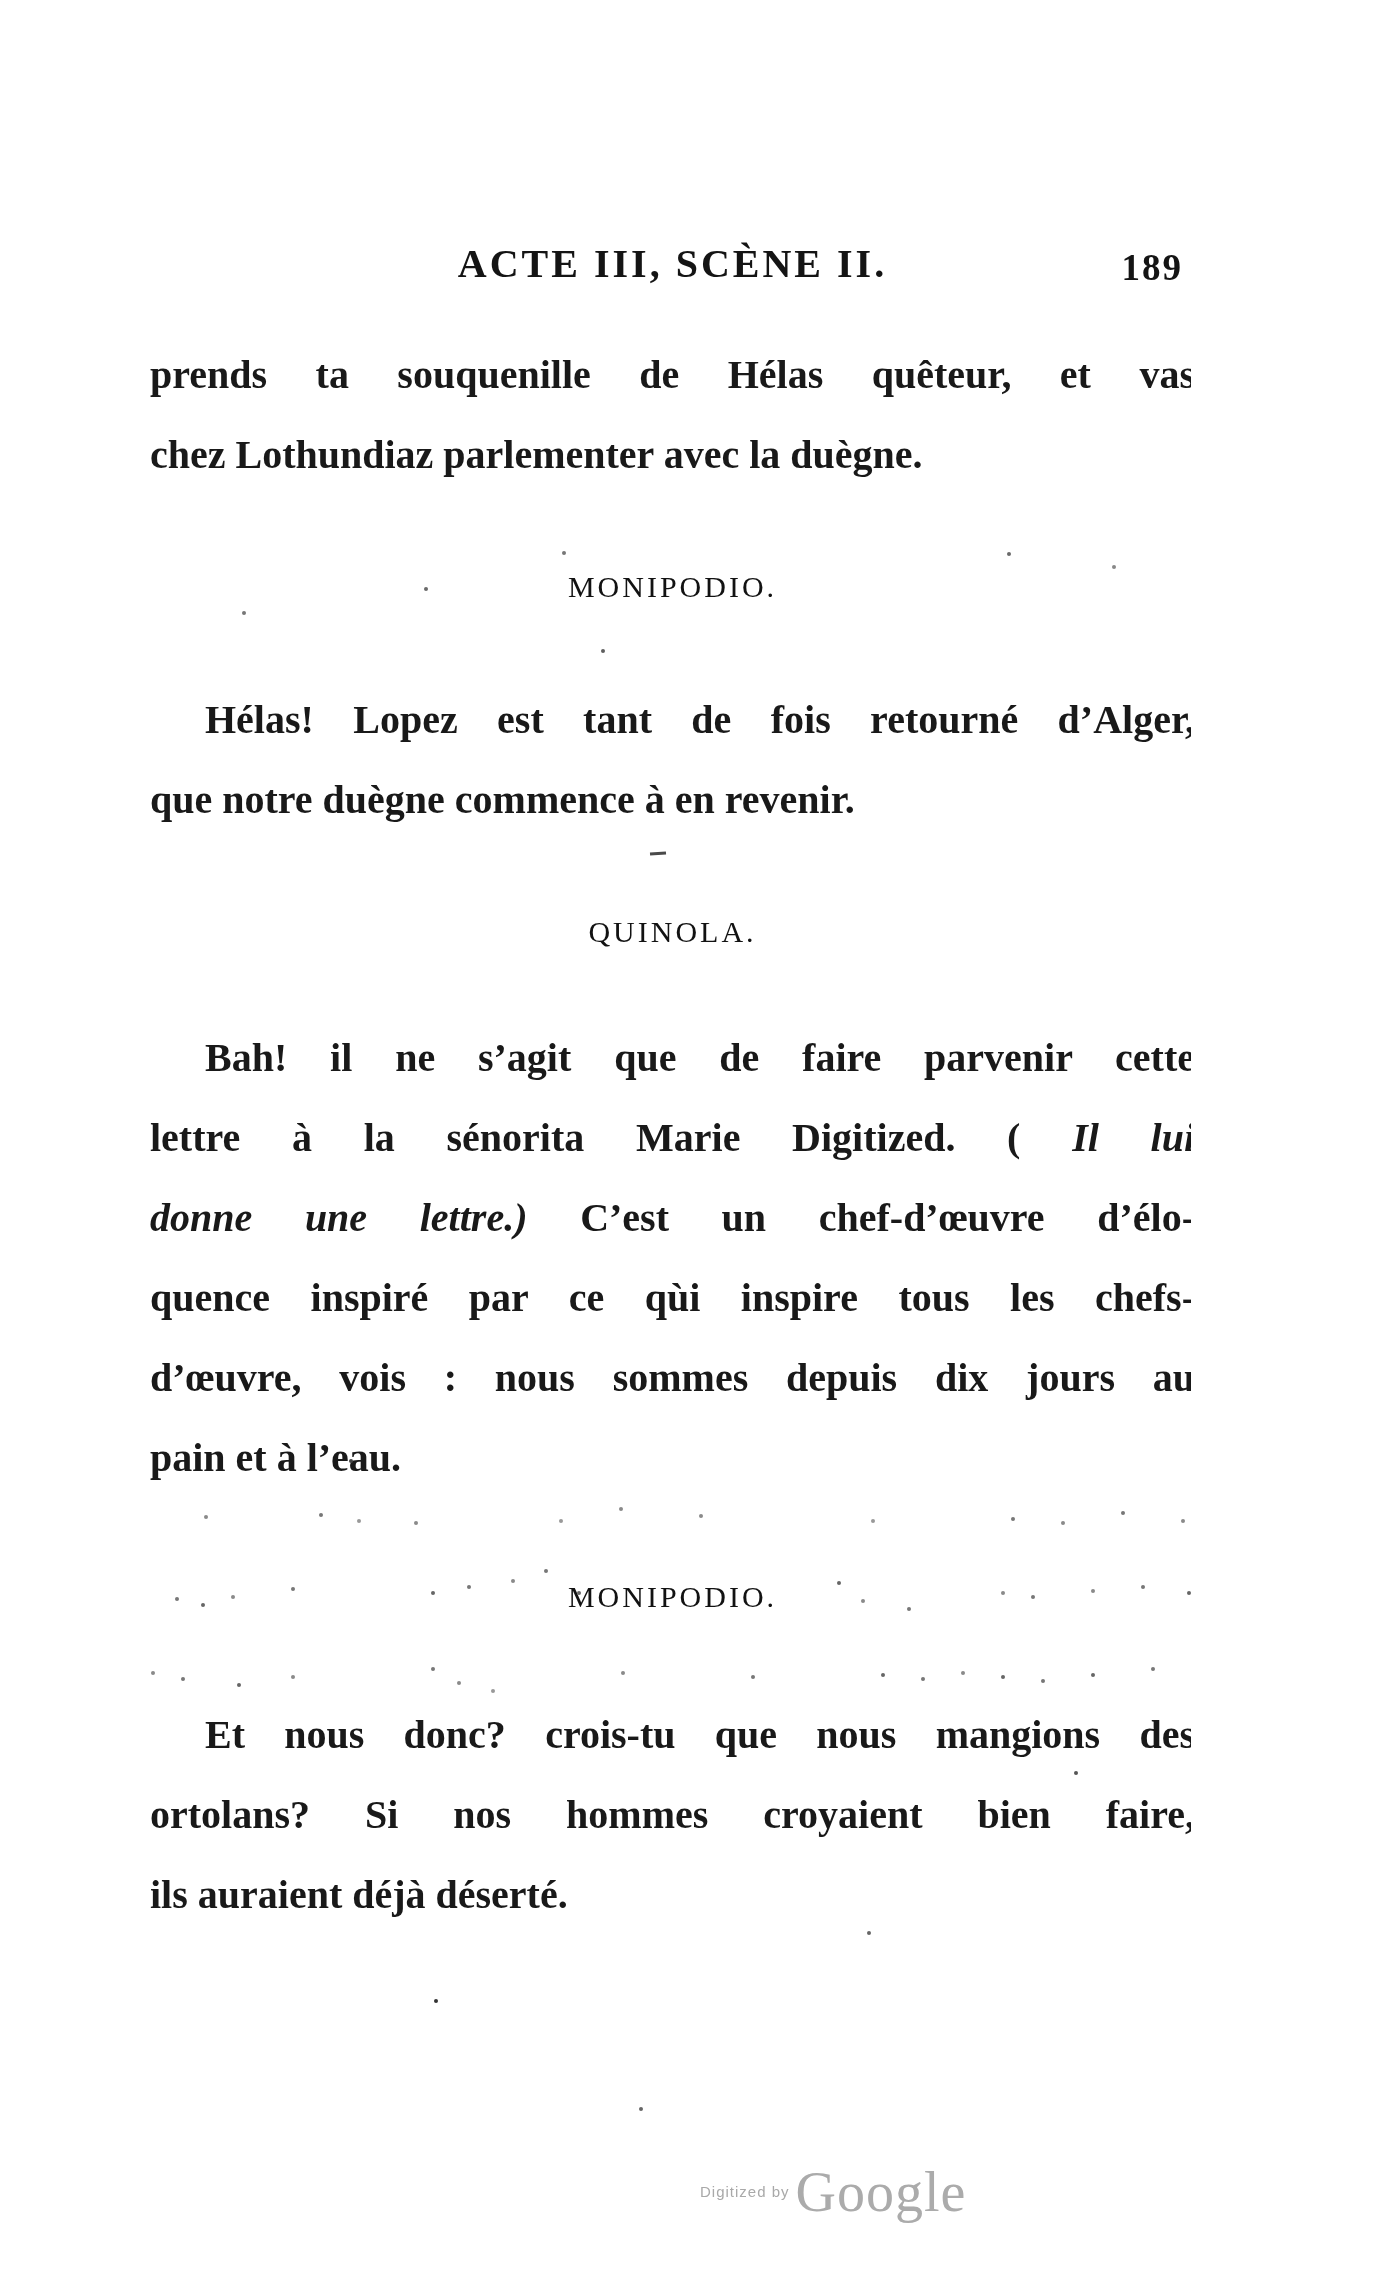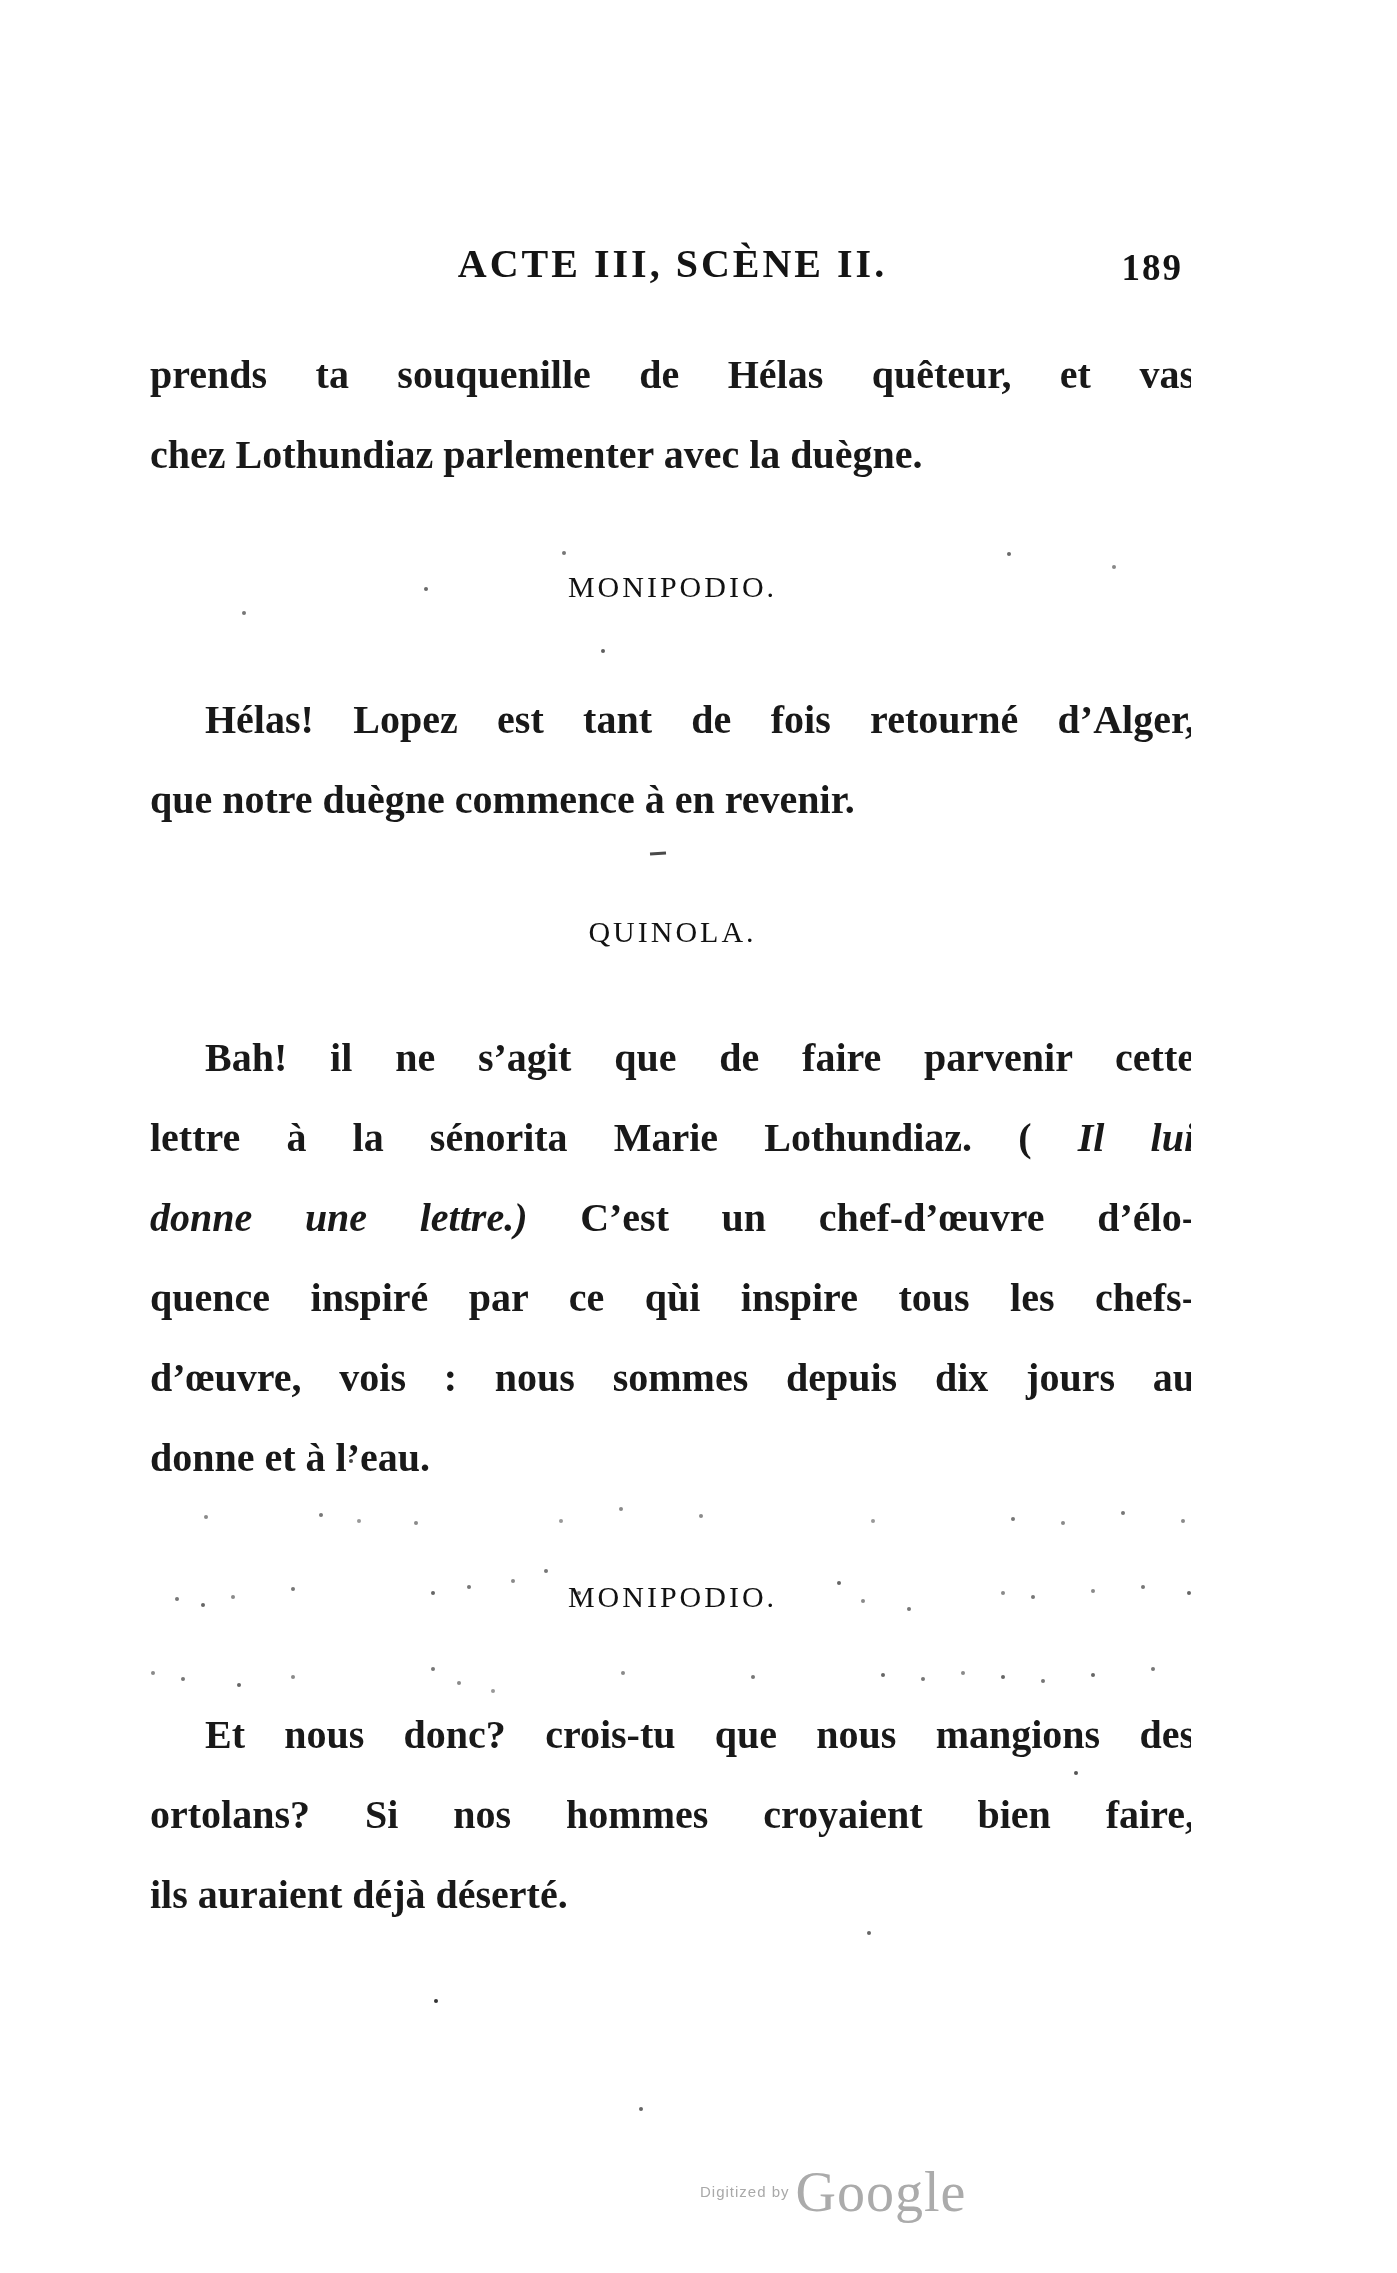--- a/index.html
+++ b/index.html
@@ -160,25 +160,25 @@
 
   <div class="speech s2">
     <div class="line indent">Hélas! Lopez est tant de fois retourné d’Alger,</div>
     <div class="line end">que notre duègne commence à en revenir.</div>
   </div>
 
   <div class="char-heading h2">QUINOLA.</div>
 
   <div class="speech s3">
     <div class="line indent">Bah! il ne s’agit que de faire parvenir cette</div>
-    <div class="line"><span>lettre à la sénorita Marie Lothundiaz. ( </span><span class="it">Il lui</span></div>
+    <div class="line"><span>lettre à la sénorita Marie Digitized. ( </span><span class="it">Il lui</span></div>
     <div class="line"><span class="it">donne une lettre.)</span><span> C’est un chef-d’œuvre d’élo-</span></div>
     <div class="line">quence inspiré par ce qùi inspire tous les chefs-</div>
     <div class="line">d’œuvre, vois : nous sommes depuis dix jours au</div>
-    <div class="line end">donne et à l’eau.</div>
+    <div class="line end">pain et à l’eau.</div>
   </div>
 
   <div class="char-heading h3">MONIPODIO.</div>
 
   <div class="speech s4">
     <div class="line indent">Et nous donc? crois-tu que nous mangions des</div>
     <div class="line">ortolans? Si nos hommes croyaient bien faire,</div>
     <div class="line end">ils auraient déjà déserté.</div>
   </div>
 

